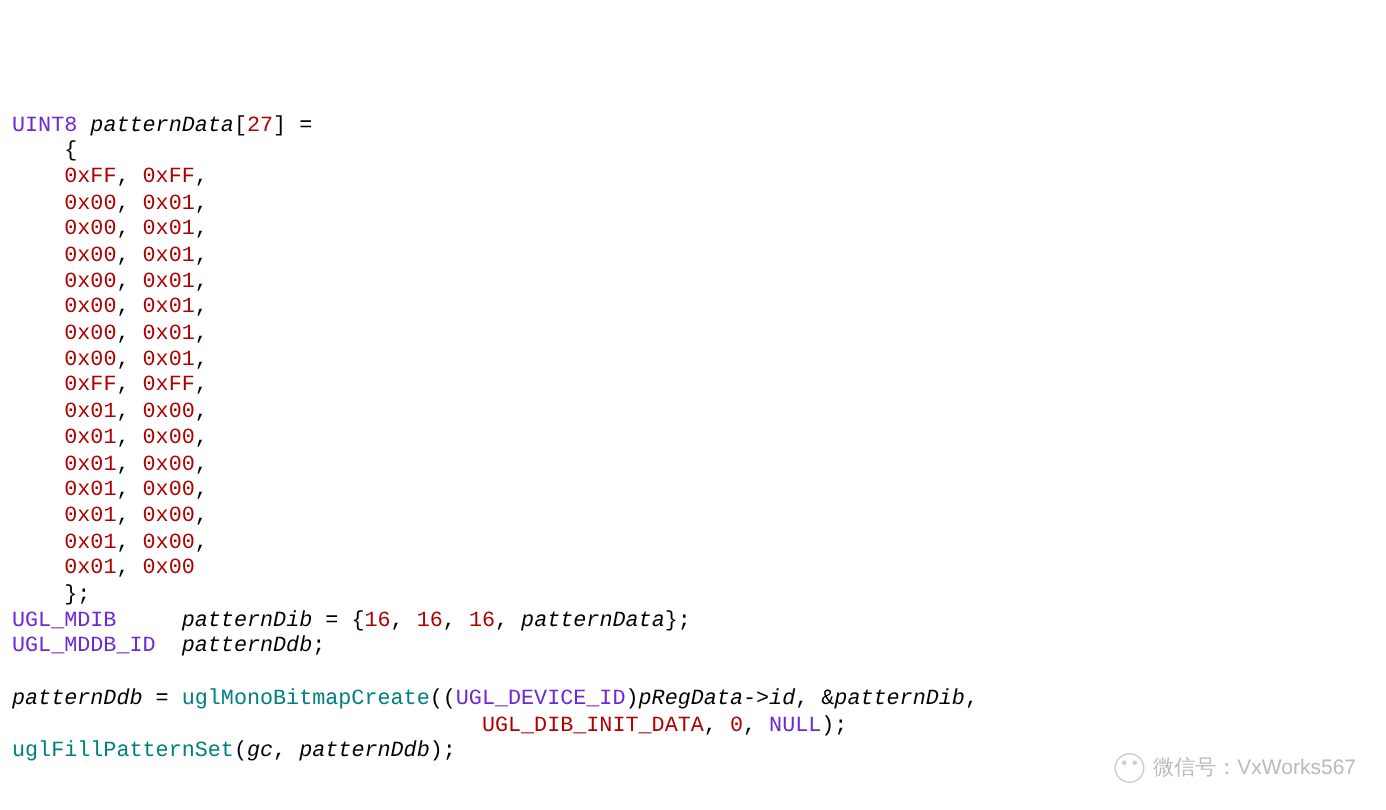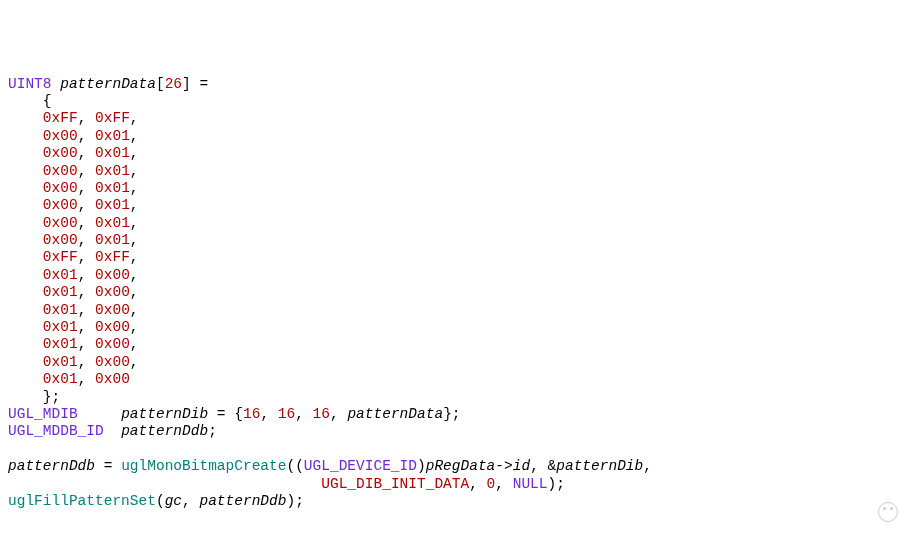--- a/index.html
+++ b/index.html
@@ -43,21 +43,21 @@
     background: #cccccc;
   }
   .wm-icon::before { width:3px; height:3px; left:4px; top:4px; }
   .wm-icon::after  { width:3px; height:3px; right:4px; top:4px; }
 </style>
 </head>
 <body>
 
 
 
-<div id="code-block"><span class="kw">UINT8</span> <span class="id">patternData</span><span class="op">[</span><span class="num">26</span><span class="op">] =</span>
+<div id="code-block"><span class="kw">UINT8</span> <span class="id">patternData</span><span class="op">[</span><span class="num">27</span><span class="op">] =</span>
 <span class="op">    {</span>
     <span class="num">0xFF</span>, <span class="num">0xFF</span>,
     <span class="num">0x00</span>, <span class="num">0x01</span>,
     <span class="num">0x00</span>, <span class="num">0x01</span>,
     <span class="num">0x00</span>, <span class="num">0x01</span>,
     <span class="num">0x00</span>, <span class="num">0x01</span>,
     <span class="num">0x00</span>, <span class="num">0x01</span>,
     <span class="num">0x00</span>, <span class="num">0x01</span>,
     <span class="num">0x00</span>, <span class="num">0x01</span>,
     <span class="num">0xFF</span>, <span class="num">0xFF</span>,
@@ -71,17 +71,17 @@
 <span class="op">    };</span>
 <span class="kw">UGL_MDIB</span>     <span class="id">patternDib</span><span class="op"> = {</span><span class="num">16</span>, <span class="num">16</span>, <span class="num">16</span>, <span class="id">patternData</span><span class="op">};</span>
 <span class="kw">UGL_MDDB_ID</span>  <span class="id">patternDdb</span><span class="op">;</span>
 
 <span class="id">patternDdb</span><span class="op"> = </span><span class="fn">uglMonoBitmapCreate</span><span class="op">((</span><span class="kw">UGL_DEVICE_ID</span><span class="op">)</span><span class="id">pRegData</span><span class="op">-&gt;</span><span class="id">id</span>, <span class="op">&amp;</span><span class="id">patternDib</span>,
                                     <span class="macro">UGL_DIB_INIT_DATA</span>, <span class="num">0</span>, <span class="kw">NULL</span><span class="op">);</span>
 <span class="fn">uglFillPatternSet</span><span class="op">(</span><span class="id">gc</span>, <span class="id">patternDdb</span><span class="op">);</span>
 </div>
 
 <div class="watermark">
-  <span class="wm-icon"></span>
+  <span class="wm-icon"></span><span>微信号：VxWorks567</span>
 </div>
 
 
 
 
 </body></html>

